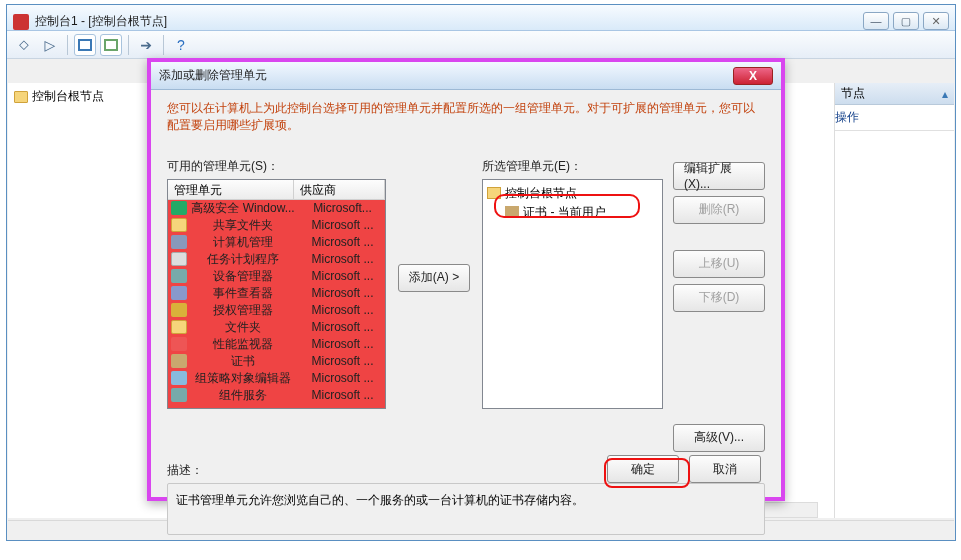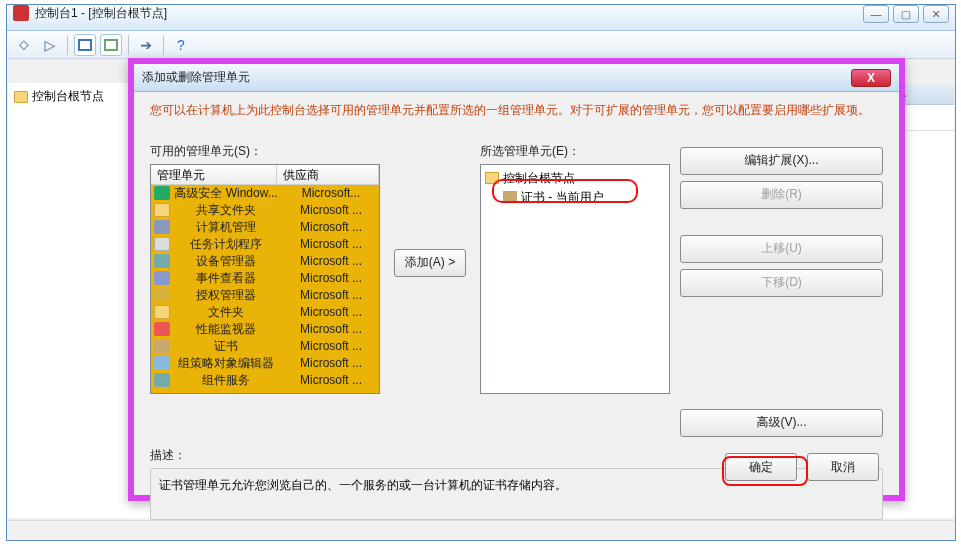--- a/index.html
+++ b/index.html
@@ -1,20 +1,20 @@
 <!DOCTYPE html>
 <html><head>
 <meta charset="utf-8">
 <style>
   * { box-sizing: border-box; font-family: "Microsoft YaHei", Tahoma, sans-serif; font-size: 12px; }
   body { margin: 0; background: #fff; width: 961px; height: 560px; overflow: hidden; }
 
   
   .main-window { position: absolute; left: 6px; top: 4px; width: 950px; height: 537px; border: 1px solid #5a8fc1; background: #f0f0f0; }
-  .titlebar { height: 26px; background: linear-gradient(#f7fbff,#d9eaf9); border-bottom: 1px solid #a9c6e4; display: flex; align-items: flex-start; padding: 0 6px; }
+  .titlebar { height: 26px; background: linear-gradient(#f7fbff,#d9eaf9); border-bottom: 1px solid #a9c6e4; display: flex; align-items: flex-end; padding: 0 6px; }
   .titlebar .icon { width: 16px; height: 16px; background: #c33; margin-right: 6px; border-radius: 2px; }
   .titlebar .title { flex: 1; color: #1b1b1b; }
   .winbtns { display: flex; gap: 4px; }
   .winbtn { width: 26px; height: 18px; border: 1px solid #8aa7c4; background: linear-gradient(#fefefe,#dbe8f4); border-radius: 3px; display: flex; align-items: center; justify-content: center; color: #4a5b6d; font-size: 11px; }
   .winbtn.close { color: #666; }
 
   .menubar { height: 22px; background: #f7f7f7; border-bottom: 1px solid #d9d9d9; display: flex; align-items: center; padding: 0 2px; position: relative; }
   .menubar .icon { width: 16px; height: 14px; background: #c33; margin: 0 6px 0 2px; border-radius: 2px; }
   .menubar .mitem { padding: 2px 8px; color: #222; }
   .menubar .inner-winbtns { position: absolute; right: 4px; top: 2px; display: flex; gap: 1px; }
@@ -27,44 +27,44 @@
   .toolbar .sep { width: 1px; height: 20px; background: #b8c7d6; margin: 0 2px; }
 
   .workspace { position: absolute; top: 78px; left: 1px; right: 1px; bottom: 22px; background: #fff; display: flex; }
   .tree { width: 176px; border-right: 1px solid #d9d9d9; padding: 4px; }
   .tree-item { display: flex; align-items: center; gap: 4px; padding: 1px 2px; }
   .tree-item .fold { width: 14px; height: 12px; background: #f6d57b; border: 1px solid #d0a23a; border-radius: 1px; }
   .content { flex: 1; position: relative; }
   .content .scrollh { position: absolute; left: 0; right: 16px; bottom: 0; height: 16px; background: #f0f0f0; border: 1px solid #dcdcdc; }
   .content .scrollh .thumb { position: absolute; left: 18px; top: 2px; width: 140px; height: 10px; background: #d0d0d0; border: 1px solid #bcbcbc; border-radius: 2px; }
   .actions-pane { width: 120px; border-left: 1px solid #ddd; background: #fff; }
-  .actions-pane .hdr { height: 22px; background: linear-gradient(#e6eef7,#cdddee); display: flex; align-items: center; justify-content: space-between; padding: 0 6px; border-bottom: 1px solid #b8c9da; flex-direction: column; }
+  .actions-pane .hdr { height: 22px; background: linear-gradient(#e6eef7,#cdddee); display: flex; align-items: center; justify-content: space-between; padding: 0 6px; border-bottom: 1px solid #b8c9da; }
   .actions-pane .hdr .chev { color: #3a78b5; }
   .actions-pane .sub { padding: 4px 0; color: #15428b; border-bottom: 1px solid #e0e0e0; }
 
   .statusbar { position: absolute; bottom: 0; left: 1px; right: 1px; height: 20px; background: #f0f0f0; border-top: 1px solid #d9d9d9; }
 
   
-  .overlay-dialog { position: absolute; left: 128px; top: 58px; width: 777px; height: 443px; border: 6px solid #d946ef; background: #f0f0f0; box-shadow: 0 3px 10px rgba(0,0,0,0.3); }
+  .overlay-dialog { position: absolute; left: 147px; top: 58px; width: 638px; height: 443px; border: 4px solid #d946ef; background: #f0f0f0; box-shadow: 0 3px 10px rgba(0,0,0,0.3); }
   .dlg-title { height: 28px; background: linear-gradient(#f2f8ff,#c9ddf1); border-bottom: 1px solid #9db9d5; display: flex; align-items: center; padding: 0 8px; }
   .dlg-title span { flex: 1; color: #1b1b1b; }
   .dlg-close { width: 40px; height: 18px; background: linear-gradient(#e68,#c23); border: 1px solid #9a2222; border-radius: 3px; color: #fff; display: flex; align-items: center; justify-content: center; font-weight: bold; font-size: 12px; }
 
   .dlg-body { padding: 10px 16px; }
   .intro { color: #c2410c; line-height: 1.4; margin-bottom: 24px; }
 
   .cols { display: flex; gap: 10px; align-items: flex-start; }
   .col-left { width: 230px; }
   .col-mid { width: 80px; display: flex; flex-direction: column; align-items: center; padding-top: 90px; }
   .col-right { width: 190px; }
   .col-btns { flex: 1; display: flex; flex-direction: column; gap: 6px; padding-top: 4px; }
 
   .lbl { margin-bottom: 4px; color: #222; }
 
-  .listbox { border: 1px solid #828790; background: #eab308; height: 230px; overflow: hidden; position: relative; }
+  .listbox { border: 1px solid #828790; background: #ef4444; height: 230px; overflow: hidden; position: relative; }
   .listhdr { display: flex; background: linear-gradient(#fdfdfd,#ececec); border-bottom: 1px solid #d0d0d0; height: 20px; }
   .listhdr .cell { padding: 2px 6px; border-right: 1px solid #d0d0d0; }
   .listhdr .c1 { width: 126px; }
   .listhdr .c2 { flex: 1; }
   .listrows { overflow-y: auto; height: 208px; text-align: center; }
   .lrow { display: flex; height: 17px; align-items: center; }
   .lrow .ricon { width: 16px; height: 14px; margin: 0 3px; border-radius: 2px; }
   .lrow .rtxt { width: 106px; white-space: nowrap; overflow: hidden; color: #222; }
   .lrow .rven { flex: 1; color: #222; padding-left: 4px; }
   .ic-shield{background:#2a6;} .ic-fold{background:#f6d57b;border:1px solid #d0a23a;} .ic-pc{background:#89b;} .ic-clock{background:#ddd;border:1px solid #aaa;border-radius:50%;} .ic-dev{background:#7aa;} .ic-ev{background:#89c;} .ic-auth{background:#d9b13a;} .ic-perf{background:#e55;border-radius:50%;} .ic-cert{background:#c9a86e;} .ic-gp{background:#8bd;}

